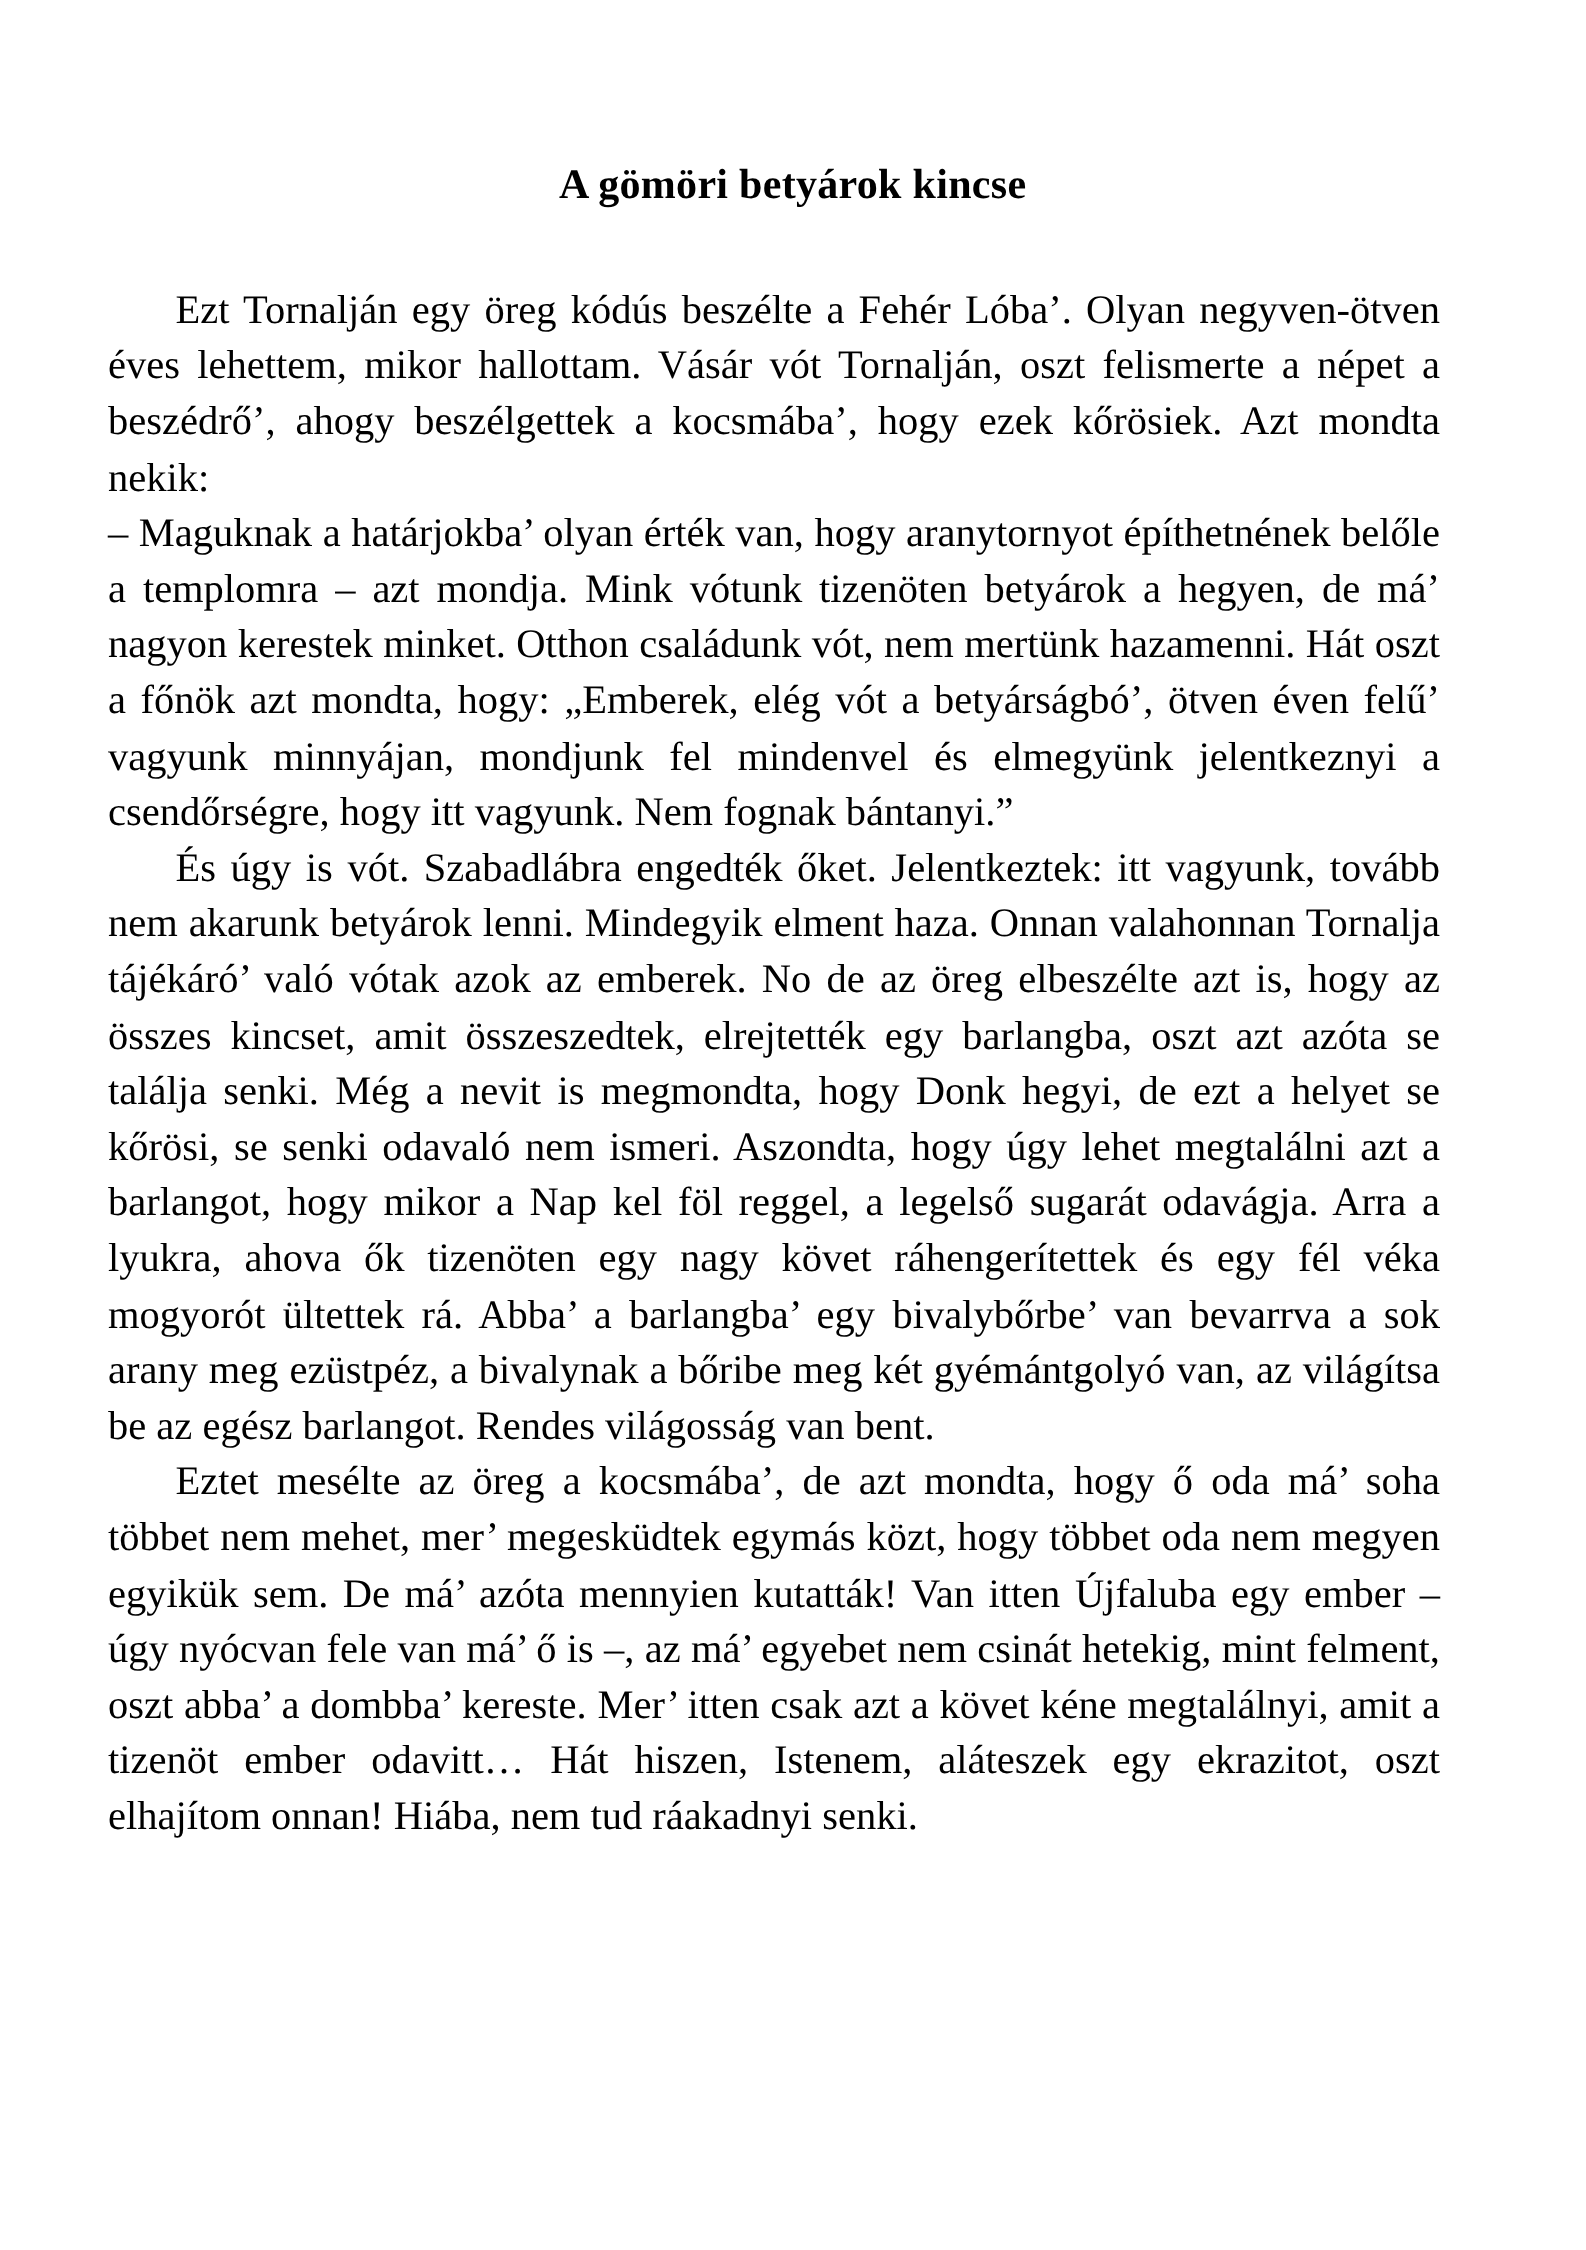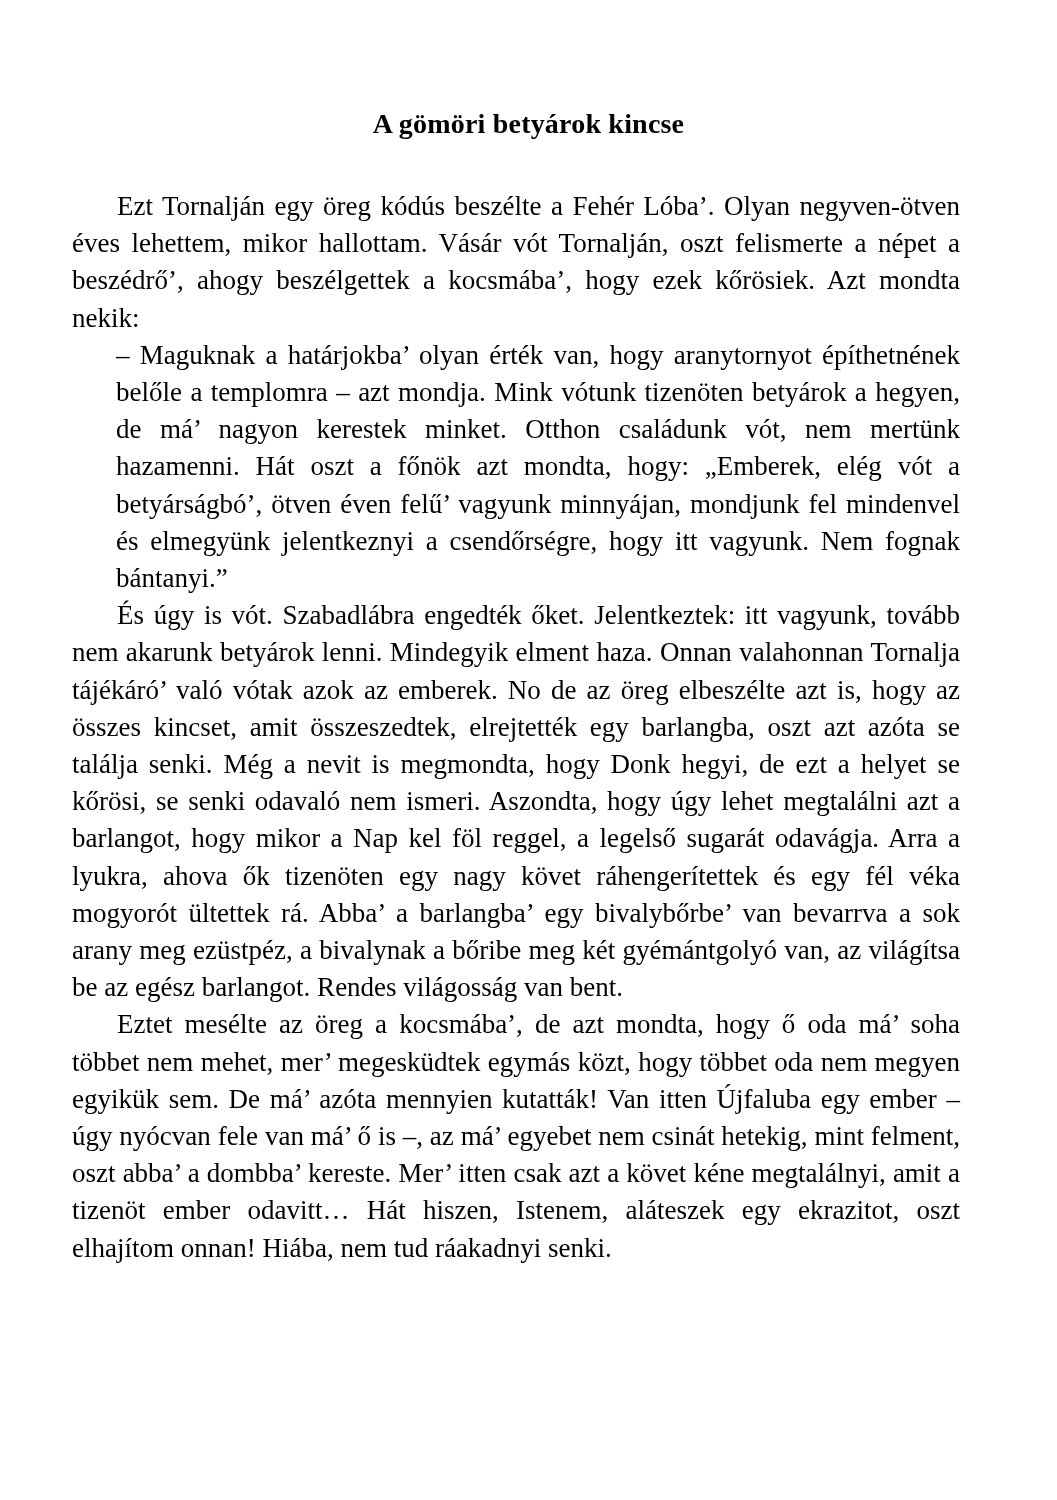--- a/index.html
+++ b/index.html
@@ -40,21 +40,20 @@
     text-justify: inter-word;
     hyphens: none;
   }
   .body-text p {
     margin: 0;
     text-indent: 45px;
     text-align: justify;
   }
   .body-text p.no-indent {
     text-indent: 0;
-    margin-left: 44px;
   }
   
 </style>
 </head>
 <body>
 
 <div class="page">
 
   <h1 class="doc-title">A gömöri betyárok kincse</h1>
 

